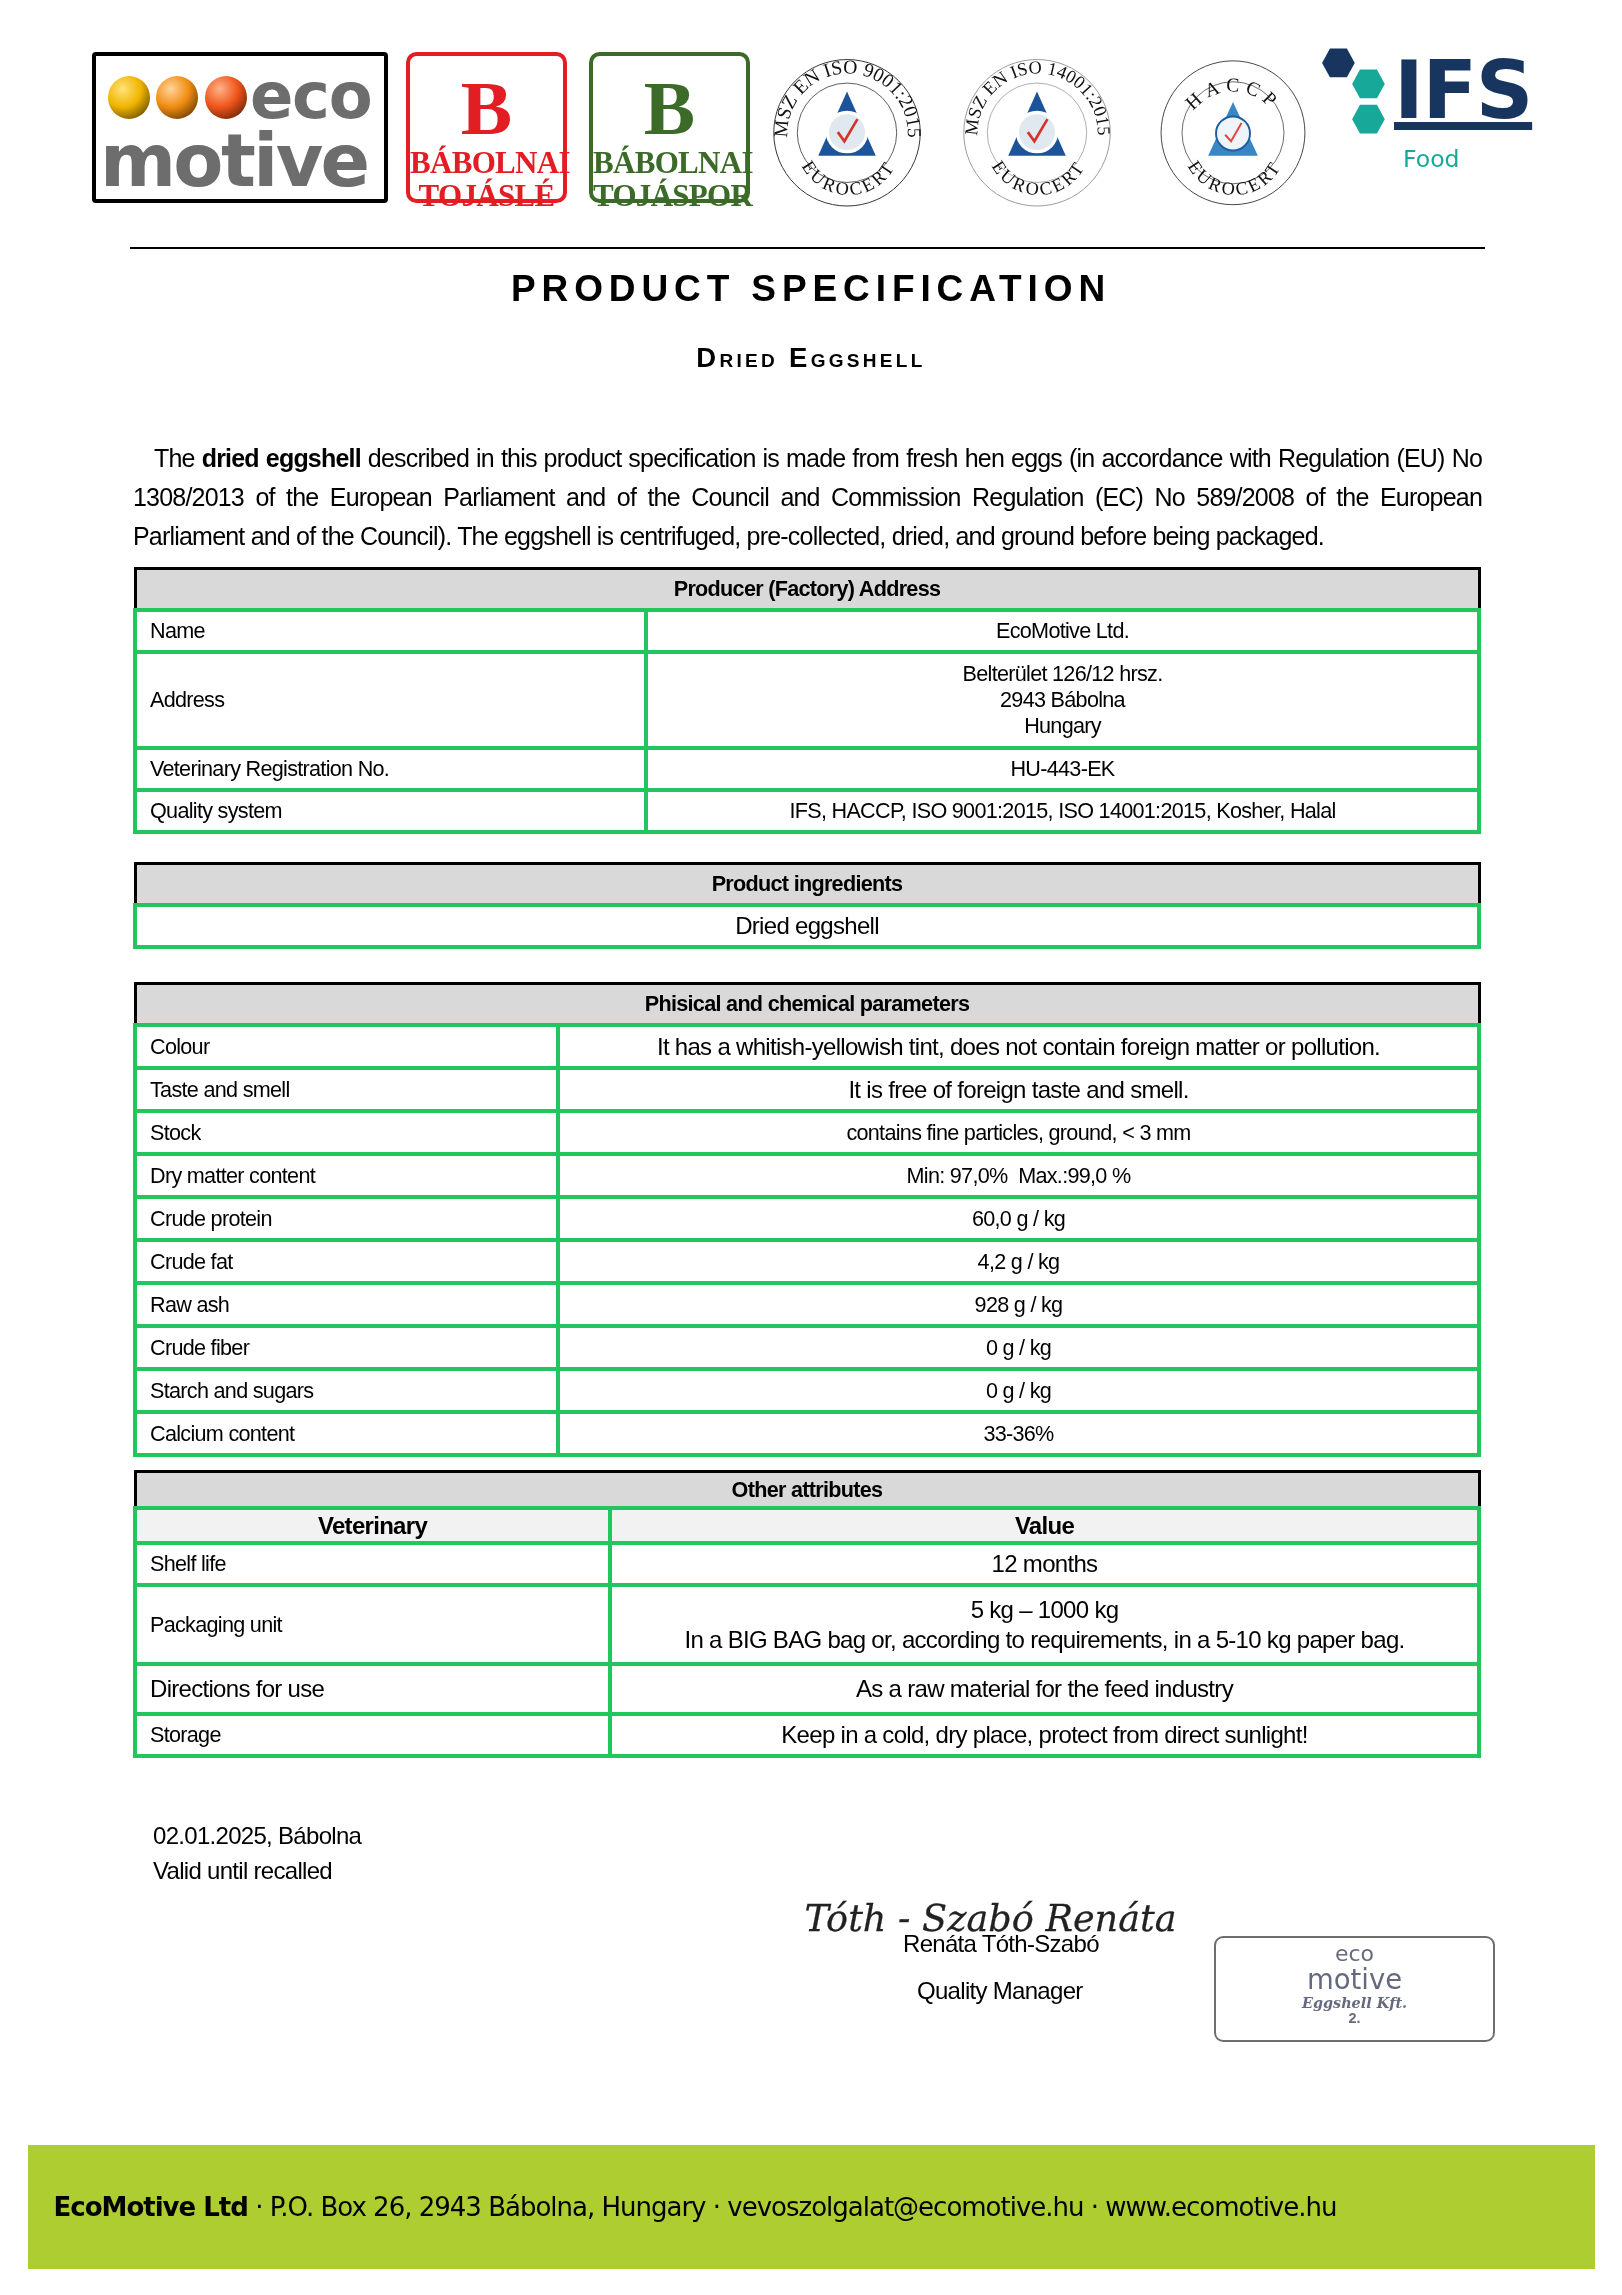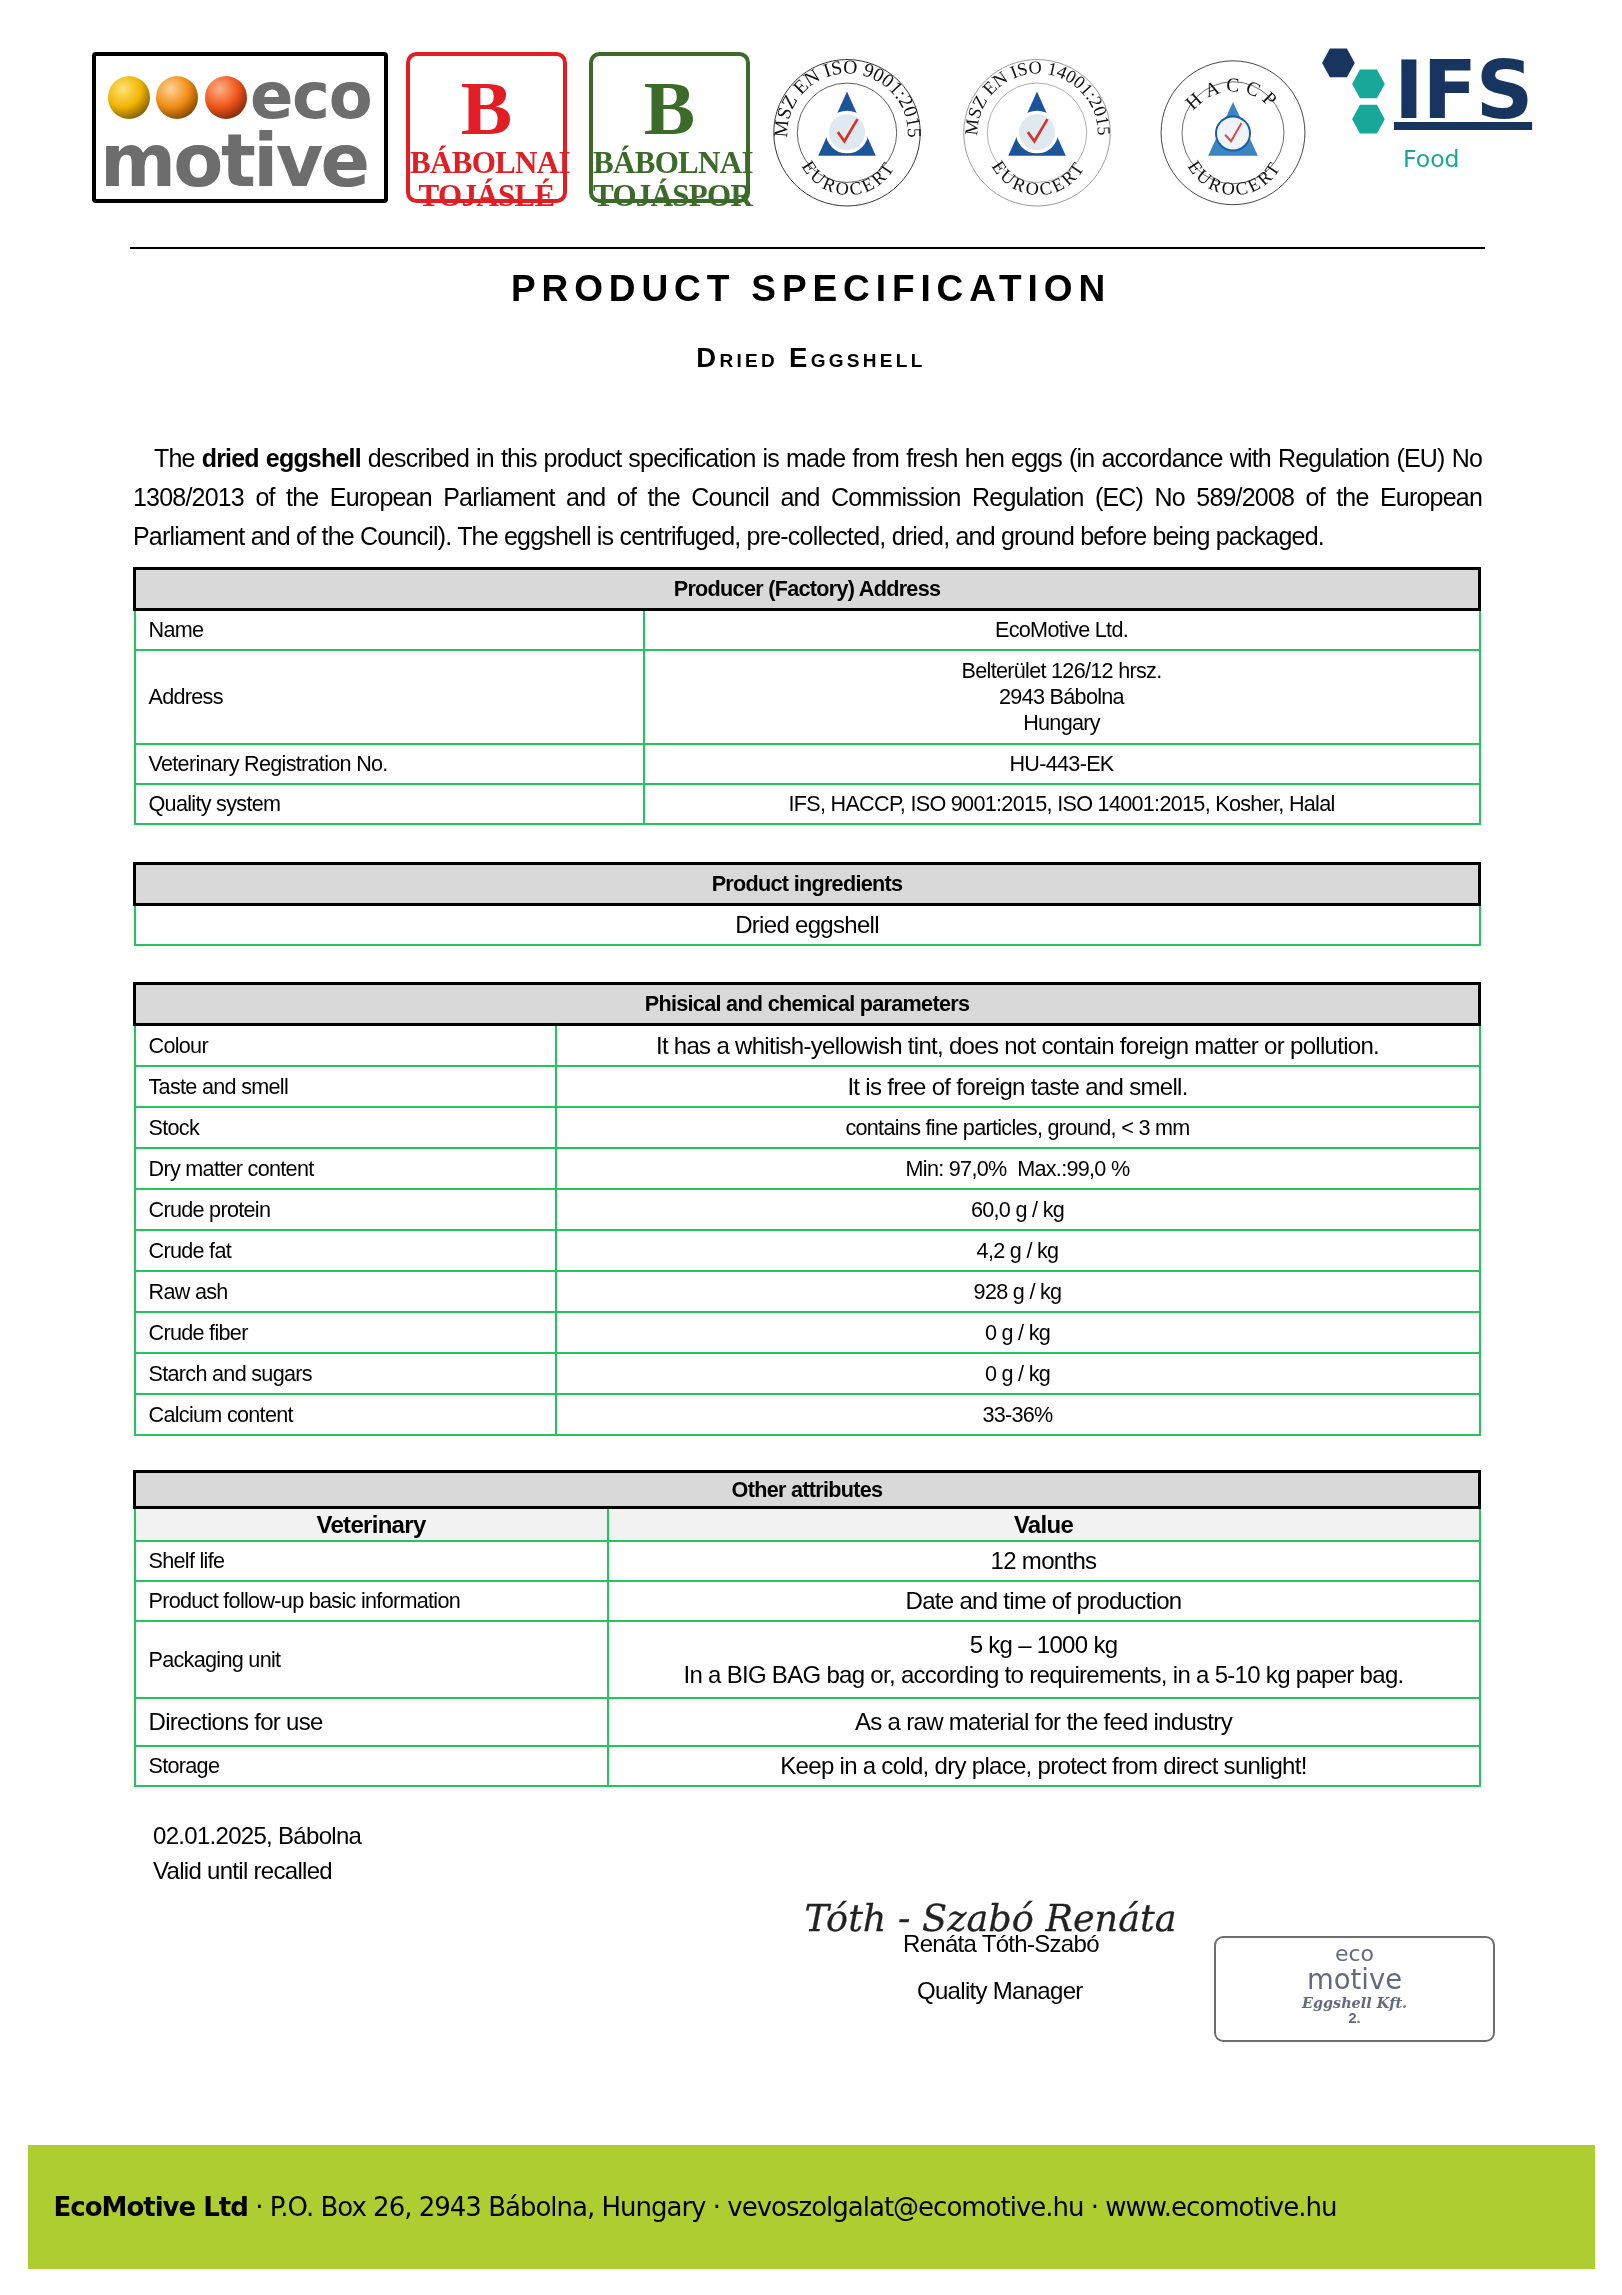--- a/index.html
+++ b/index.html
@@ -47,21 +47,21 @@
                font-weight:bold; font-size:37px; letter-spacing:5.9px; }
   #doc-subtitle { position:absolute; left:0; top:342px; width:1622px; text-align:center;
                   font-weight:bold; font-size:27.5px; letter-spacing:3.3px; font-variant:small-caps; }
   #intro { position:absolute; left:133px; top:414px; width:1349px; font-size:25px; line-height:39px;
            text-align:justify; letter-spacing:-0.8px; text-indent:21px; }
   #intro b { font-weight:bold; }
 
   
   table.spec { position:absolute; left:133px; width:1348px; border-collapse:collapse;
                font-size:21.6px; letter-spacing:-0.7px; }
-  table.spec td, table.spec th { border:2px solid #22c55e; padding:0 13px; height:38px; }
+  table.spec td, table.spec th { border:4px solid #22c55e; padding:0 13px; height:38px; }
   table.spec th.caption { background:#d9d9d9; border:3.3px solid #000; font-weight:bold; text-align:center;
                           height:38px; }
   table.spec td.lbl { text-align:left; }
   table.spec td.val { text-align:center; }
   table.spec th.sub { background:#f2f2f2; font-weight:bold; font-size:24px; text-align:center; height:31px; }
   .bigger { font-size:24px; }
 
   #tbl-producer { top:567px; }
   #tbl-producer td.lbl { width:481px; }
   #tbl-ingredients { top:862px; }
@@ -274,24 +274,20 @@
       </tr>
   <tr>
     <th class="sub">Veterinary</th>
     <th class="sub">Value</th>
   </tr>
   <tr>
     <td class="lbl">Shelf life</td>
     <td class="val bigger">12 months</td>
   </tr>
   <tr>
-    <td class="lbl">Product follow-up basic information</td>
-    <td class="val bigger">Date and time of production</td>
-  </tr>
-  <tr>
     <td class="lbl" style="height:75px">Packaging unit</td>
     <td class="val bigger" style="line-height:30px">
       <div>5 kg – 1000 kg</div>
       <div>In a BIG BAG bag or, according to requirements, in a 5-10 kg paper bag.</div>
     </td>
   </tr>
   <tr>
     <td class="lbl bigger" style="height:46px">Directions for use</td>
     <td class="val bigger">As a raw material for the feed industry</td>
   </tr>

